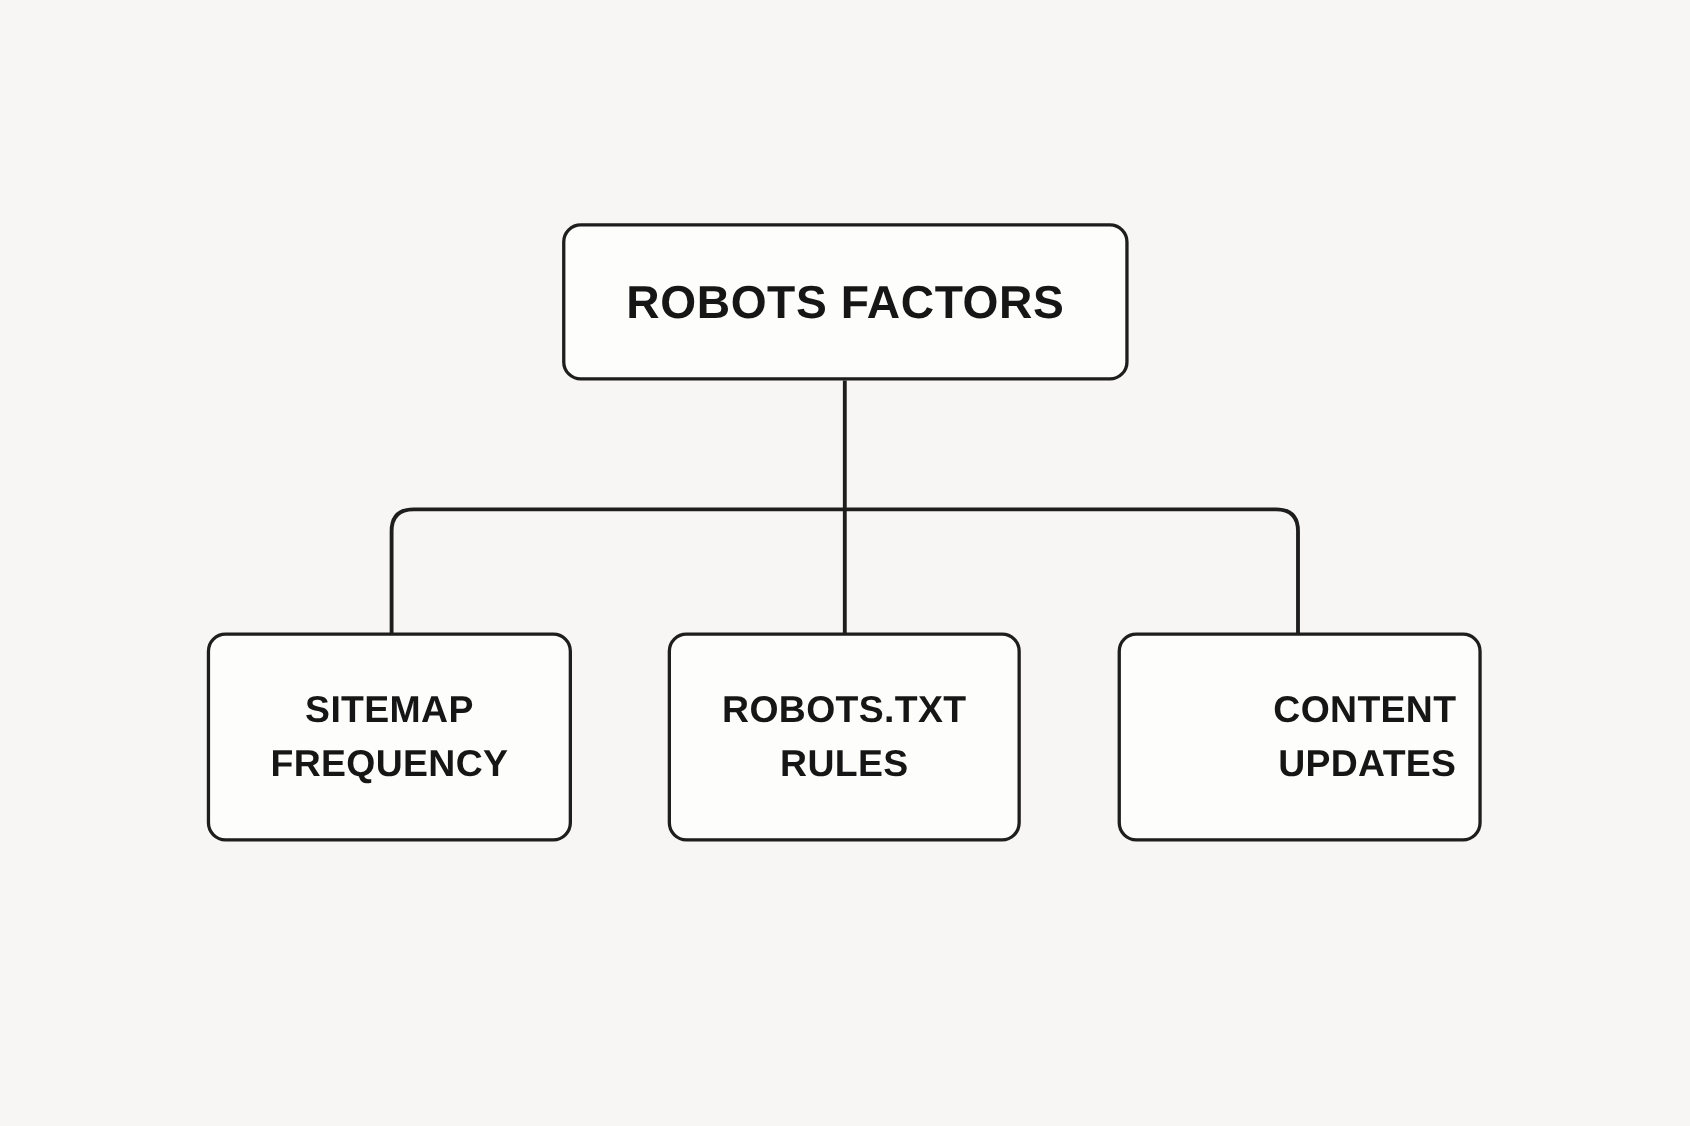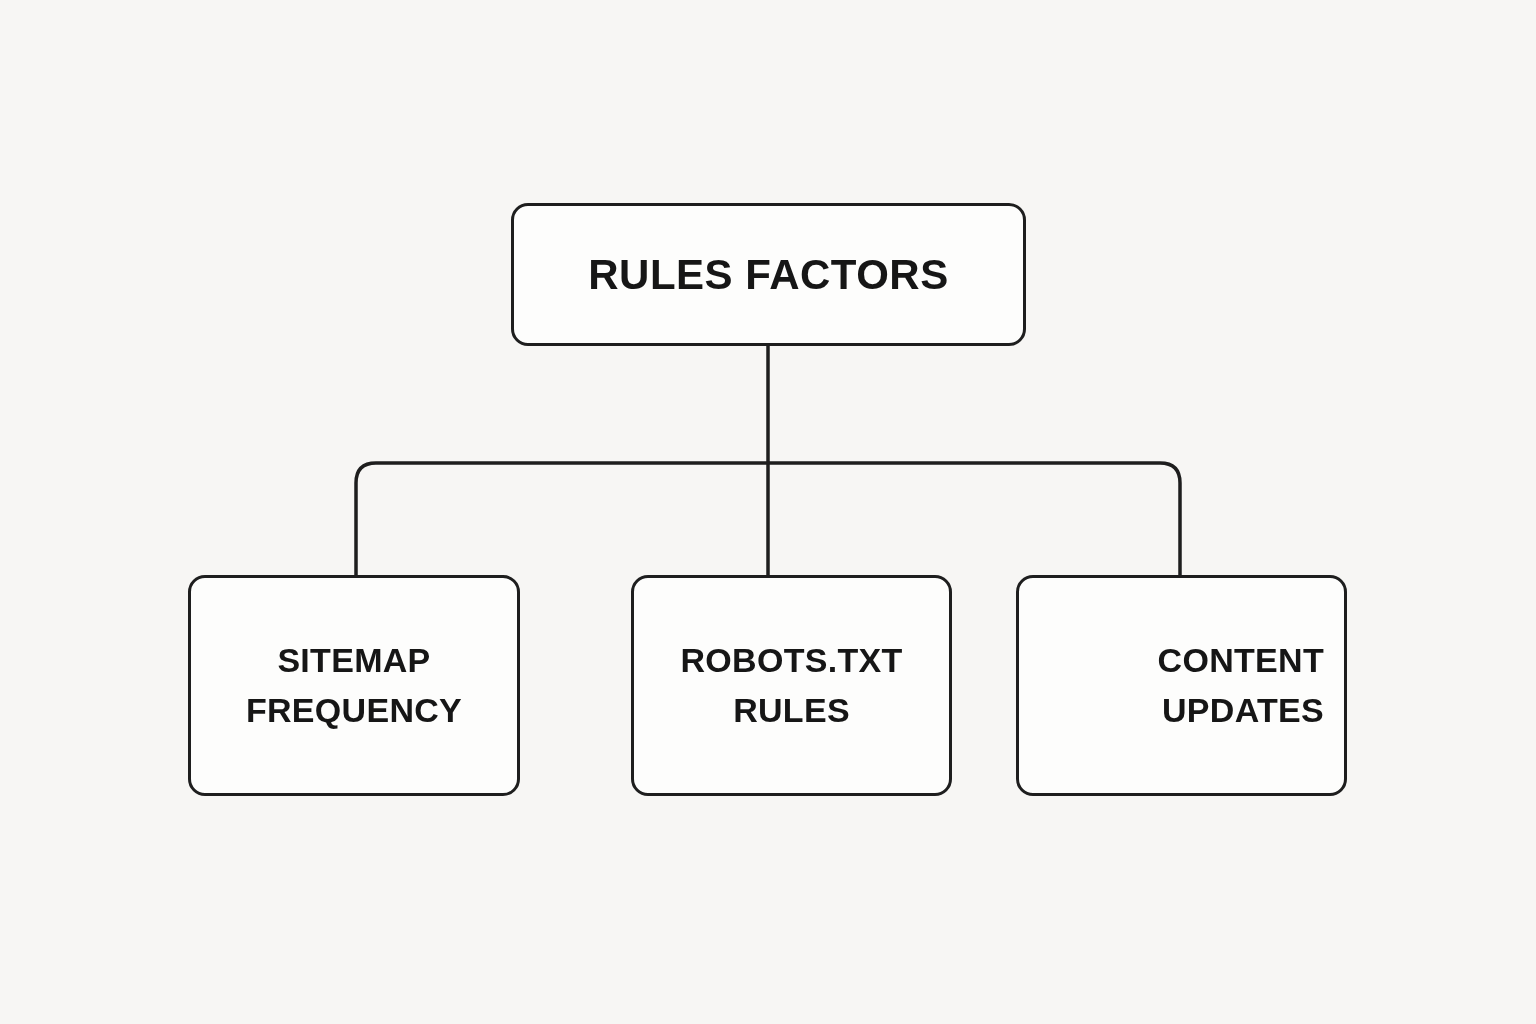--- a/index.html
+++ b/index.html
@@ -42,46 +42,46 @@
   .node-root {
     left: 511px;
     top: 203px;
     width: 515px;
     height: 143px;
     font-size: 42px;
     letter-spacing: 0.5px;
   }
   .node-child {
     top: 575px;
-    height: 221px;
+    height: 190px;
     font-size: 34px;
     line-height: 1.45;
     letter-spacing: 0.3px;
   }
   .node-child .label { padding: 0 20px; }
   .node-child-0 { left: 188px;  width: 332px; }
-  .node-child-1 { left: 607px;  width: 321px; margin-left: 24px; }
+  .node-child-1 { left: 607px;  width: 321px; }
   .node-child-2 { left: 1016px; width: 331px; text-align: right; }
 </style>
 </head>
 <body>
 
 <div class="canvas">
 
   <svg class="connectors" viewBox="0 0 1536 1024" xmlns="http://www.w3.org/2000/svg">
 
     <path d="M 768 346 L 768 576" fill="none" stroke="#1e1e1e" stroke-width="3.5"></path>
 
     <path d="M 768 463 L 376 463 Q 356 463 356 483 L 356 576" fill="none" stroke="#1e1e1e" stroke-width="3.5" stroke-linecap="butt"></path>
 
     <path d="M 768 463 L 1160 463 Q 1180 463 1180 483 L 1180 576" fill="none" stroke="#1e1e1e" stroke-width="3.5" stroke-linecap="butt"></path>
   </svg>
 
   <div class="node node-root">
-    <span class="label">RULES FACTORS</span>
+    <span class="label">ROBOTS FACTORS</span>
   </div>
 
   <div class="node node-child node-child-0">
     <span class="label">SITEMAP FREQUENCY</span>
   </div>
 
   <div class="node node-child node-child-1">
     <span class="label">ROBOTS.TXT RULES</span>
   </div>
 

